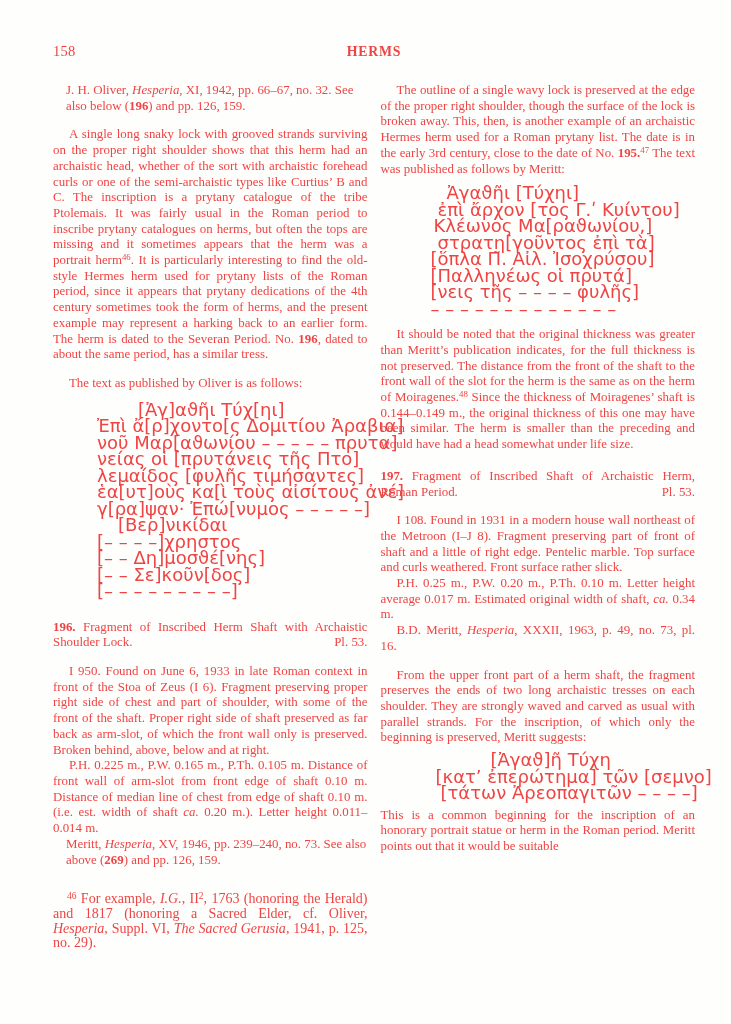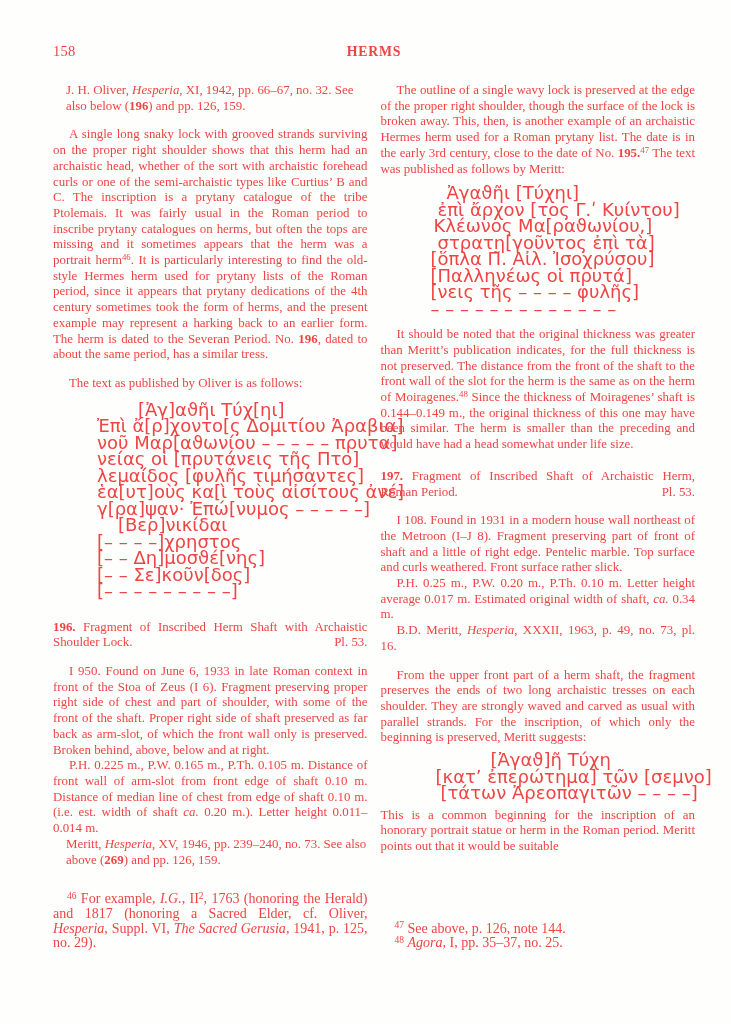--- a/index.html
+++ b/index.html
@@ -102,20 +102,16 @@
       <p class="para"><span>I 108. Found in 1931 in a modern house wall northeast of the Metroon (I–J 8). Fragment preserving part of front of shaft and a little of right edge. Pentelic marble. Top surface and curls weathered. Front surface rather slick.</span></p>
       <p class="para"><span>P.H. 0.25 m., P.W. 0.20 m., P.Th. 0.10 m. Letter height average 0.017 m. Estimated original width of shaft, </span><span class="it">ca.</span><span> 0.34 m.</span></p>
       <p class="para mb13"><span>B.D. Meritt, </span><span class="it">Hesperia</span><span>, XXXII, 1963, p. 49, no. 73, pl. 16.</span></p>
       <p class="para mb6"><span>From the upper front part of a herm shaft, the fragment preserves the ends of two long archaistic tresses on each shoulder. They are strongly waved and carved as usual with parallel strands. For the inscription, of which only the beginning is preserved, Meritt suggests:</span></p>
       <div class="greek g3 mb6">
           <div class="greek-line" style="padding-left: 55px;">[Ἀγαϑ]ῆ Τύχη</div>
           <div class="greek-line">[κατ’ ἐπερώτημα] τῶν [σεμνο]</div>
           <div class="greek-line" style="padding-left: 5px; text-align: center;">[τάτων Ἀρεοπαγιτῶν – – – –]</div>
         </div>
       <p class="para flush"><span>This is a common beginning for the inscription of an honorary portrait statue or herm in the Roman period. Meritt points out that it would be suitable</span></p>
-      <div class="footnotes">
-        <p class="footnote"><sup>47</sup><span> See above, p. 126, note 144.</span></p>
-        <p class="footnote"><sup>48</sup><span> </span><span class="it">Agora</span><span>, I, pp. 35–37, no. 25.</span></p>
-      </div>
     </div>
 
   </div>
 </div>
 
 </body></html>

